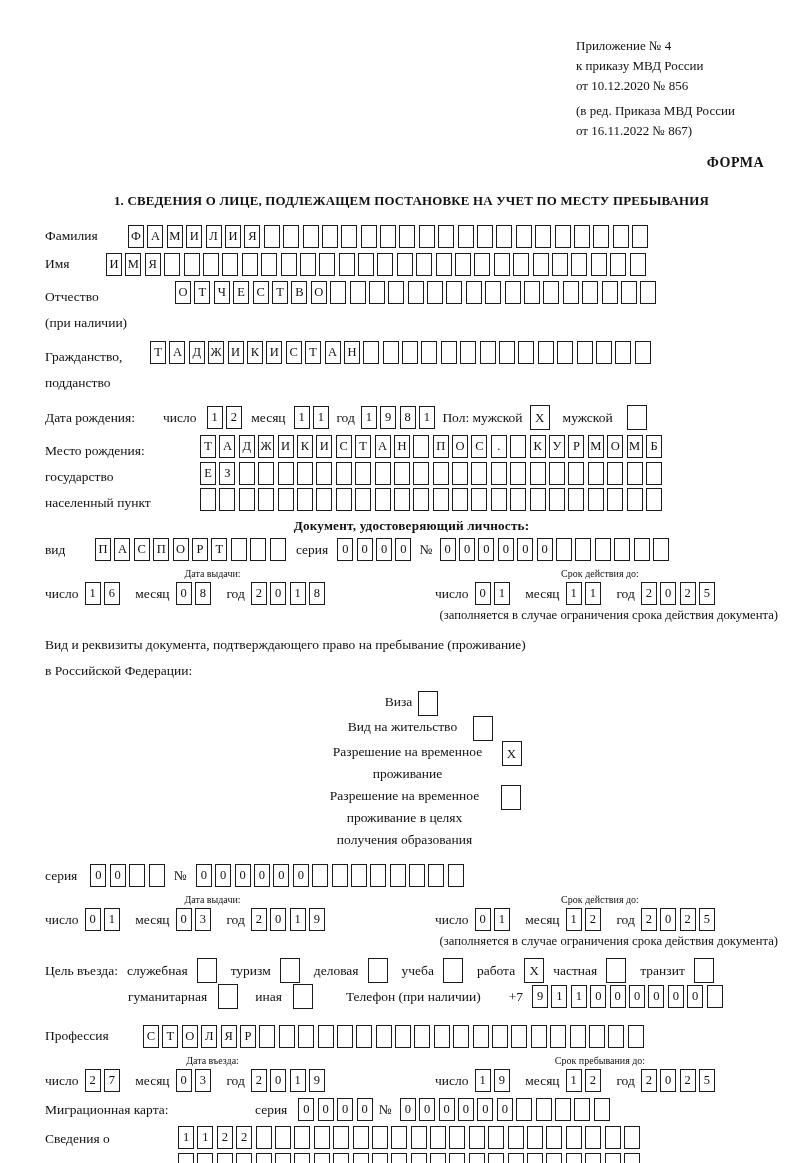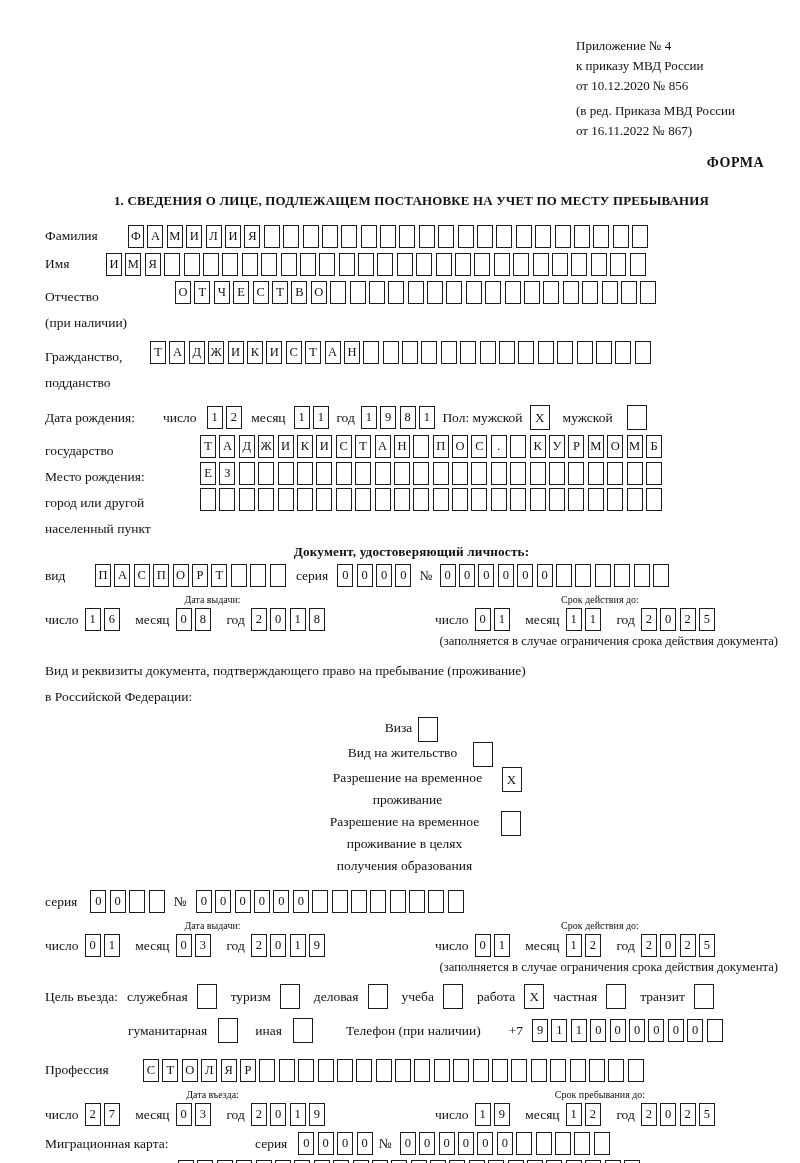--- a/index.html
+++ b/index.html
@@ -62,21 +62,21 @@
   .permits .opt .t { line-height: 22px; }
   .permits .opt .c2 { width: 168px; text-align: center; }
   .permits .opt .c3 { width: 172px; text-align: center; }
   .permits .box { margin-left: 10px; flex: none; }
 
   .series-row { display: flex; align-items: center; margin-top: 13px; }
 
   .purpose { display: flex; align-items: center; margin-top: 9px; flex-wrap: nowrap; }
   .purpose .pl { margin-right: 9px; }
   .purpose .box { margin-right: 14px; }
-  .purpose2 { display: flex; align-items: center; margin-top: 9px; padding-left: 83px; }
+  .purpose2 { display: flex; align-items: center; margin-top: 1px; padding-left: 83px; }
 
   .mcard { display: flex; align-items: center; margin-top: 6px; }
 
   .reps { display: flex; align-items: flex-start; margin-top: 5px; }
   .reps .lbl { line-height: 25.5px; }
 </style>
 </head>
 <body>
 
 <div class="page">
@@ -128,23 +128,22 @@
     <span style="margin:0 6px 0 4px">год</span>
     <span class="cells"><span class="cell">1</span><span class="cell">9</span><span class="cell">8</span><span class="cell">1</span></span>
     <span style="margin-left:4px">Пол: мужской</span>
     <span class="box" style="margin-left:7px">X</span>
     <span style="margin-left:13px">мужской</span>
     <span class="box" style="margin-left:14px"></span>
   </div>
 
   <div class="frow">
     <span class="lbl w155 ml">
+        <div>Место рождения:</div>
         <div>государство</div>
-        <div>Место рождения:</div>
-        <div>город или другой</div>
         <div>населенный пункт</div>
       </span>
     <span class="stackrows">
       <span class="cells"><span class="cell">Т</span><span class="cell">А</span><span class="cell">Д</span><span class="cell">Ж</span><span class="cell">И</span><span class="cell">К</span><span class="cell">И</span><span class="cell">С</span><span class="cell">Т</span><span class="cell">А</span><span class="cell">Н</span><span class="cell"></span><span class="cell">П</span><span class="cell">О</span><span class="cell">С</span><span class="cell">.</span><span class="cell"></span><span class="cell">К</span><span class="cell">У</span><span class="cell">Р</span><span class="cell">М</span><span class="cell">О</span><span class="cell">М</span><span class="cell">Б</span></span>
       <span class="cells"><span class="cell">Е</span><span class="cell">З</span><span class="cell"></span><span class="cell"></span><span class="cell"></span><span class="cell"></span><span class="cell"></span><span class="cell"></span><span class="cell"></span><span class="cell"></span><span class="cell"></span><span class="cell"></span><span class="cell"></span><span class="cell"></span><span class="cell"></span><span class="cell"></span><span class="cell"></span><span class="cell"></span><span class="cell"></span><span class="cell"></span><span class="cell"></span><span class="cell"></span><span class="cell"></span><span class="cell"></span></span>
       <span class="cells"><span class="cell"></span><span class="cell"></span><span class="cell"></span><span class="cell"></span><span class="cell"></span><span class="cell"></span><span class="cell"></span><span class="cell"></span><span class="cell"></span><span class="cell"></span><span class="cell"></span><span class="cell"></span><span class="cell"></span><span class="cell"></span><span class="cell"></span><span class="cell"></span><span class="cell"></span><span class="cell"></span><span class="cell"></span><span class="cell"></span><span class="cell"></span><span class="cell"></span><span class="cell"></span><span class="cell"></span></span>
     </span>
   </div>
 
   <div class="sec-heading" style="margin-top:2px;font-size:13.2px">Документ, удостоверяющий личность:</div>

